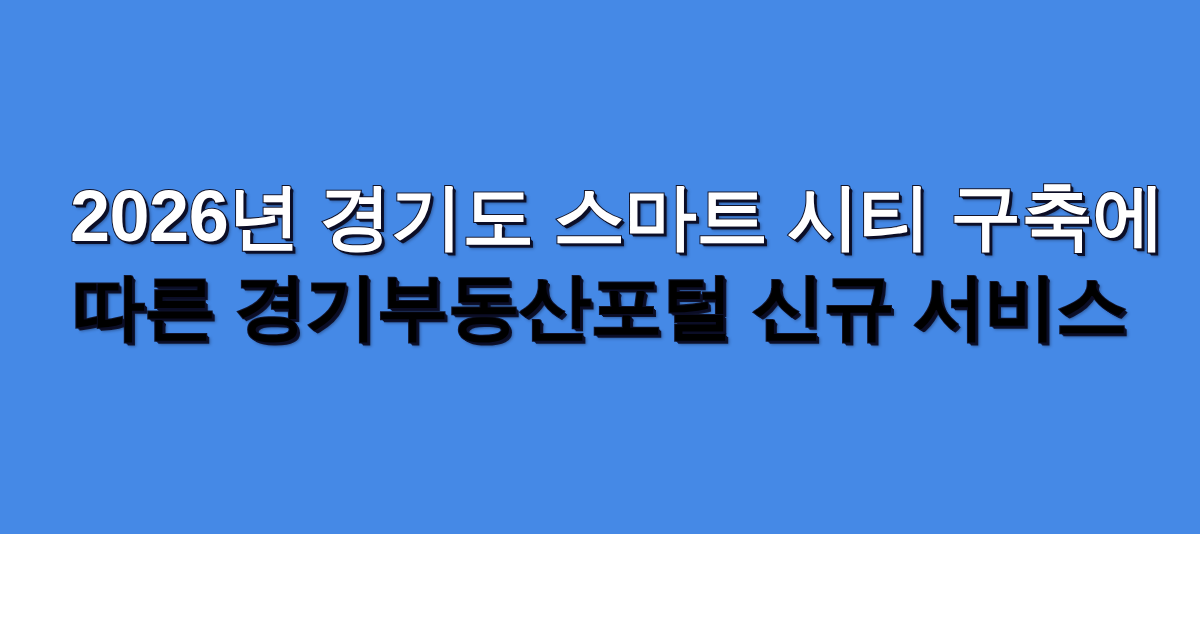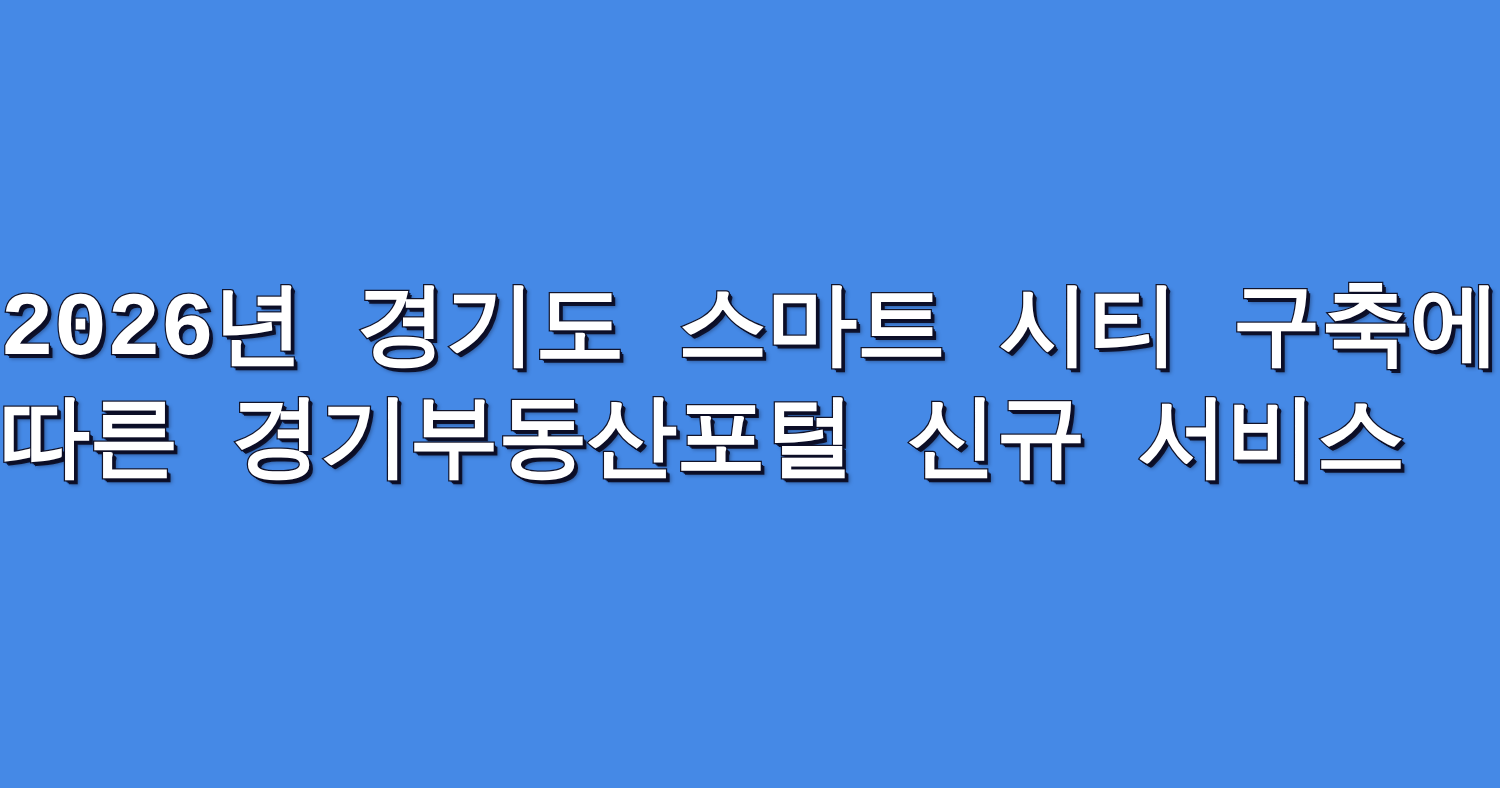--- a/index.html
+++ b/index.html
@@ -12,29 +12,28 @@
     width: 1200px;
     height: 630px;
     overflow: hidden;
     font-family: "Liberation Sans", "DejaVu Sans", sans-serif;
   }
 
   
   .og-card {
     position: relative;
     width: 1200px;
-    height: 630px;
+    height: 534px;
     box-sizing: border-box;
     background: #4589e6;
     display: flex;
     flex-direction: column;
-    align-items: flex-start;
+    align-items: center;
     justify-content: center;
     overflow: hidden;
-    font-family: Liberation Mono, monospace;
   }
 
   
   .headline {
     position: relative;
     width: 1060px;
     margin: 0;
     padding: 0;
     
     transform: translateY(-6px);
@@ -68,17 +67,17 @@
 </style>
 </head>
 <body>
 
 <div class="og-card" style="background: rgb(69, 137, 230);">
 
   <h1 class="headline">
 
     <span class="headline-line line-1" style="color: rgb(255, 255, 255); -webkit-text-stroke: 2px rgb(18, 20, 42);">2026년 경기도 스마트 시티 구축에</span>
 
-    <span class="headline-line line-2" style="color: #ffffff; -webkit-text-stroke: 2px rgb(18, 20, 42);">따른 경기부동산포털 신규 서비스</span>
+    <span class="headline-line line-2" style="color: #000000; -webkit-text-stroke: 2px rgb(18, 20, 42);">따른 경기부동산포털 신규 서비스</span>
 
   </h1>
 
 </div>
 
 </body></html>

